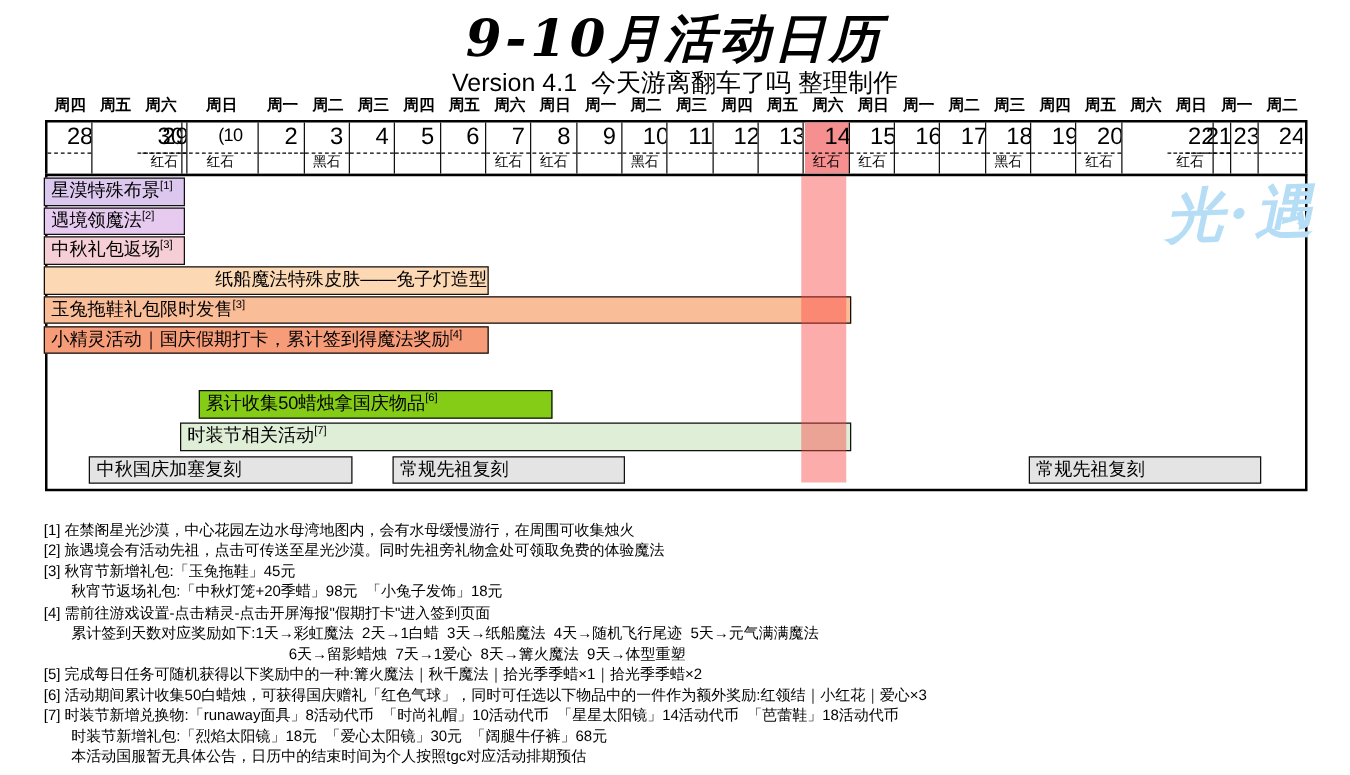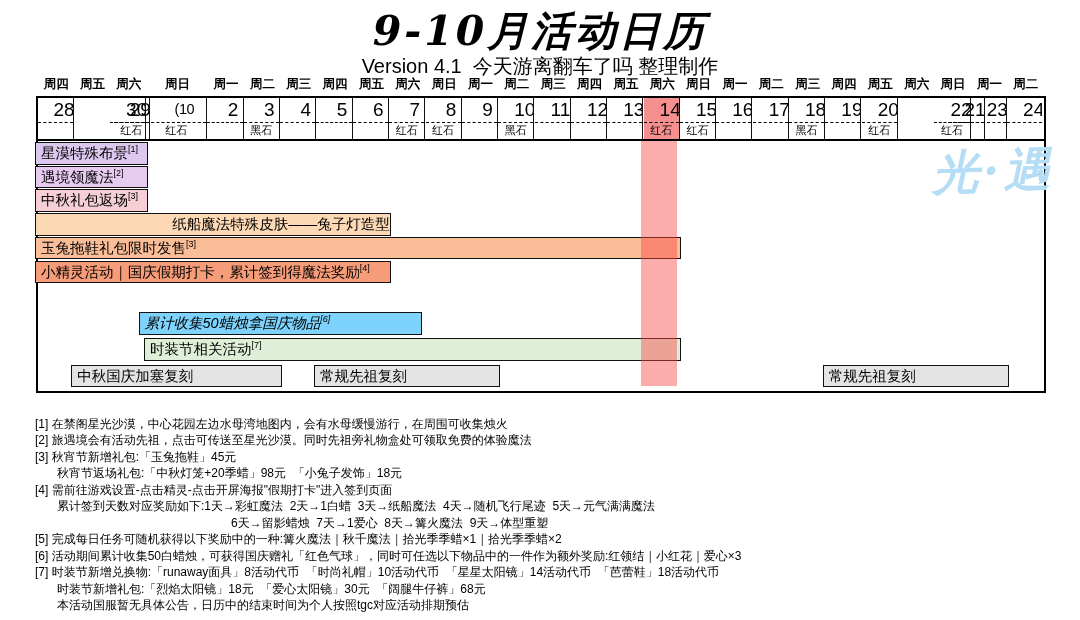--- a/index.html
+++ b/index.html
@@ -211,21 +211,21 @@
     </div>
   </div>
 
 <div class="chart" id="chart">
     <div class="bar" style="left: -2.5px; width: 105.9px; top: 1px; height: 20.7px; background: rgb(220, 199, 238);"><span>星漠特殊布景</span><sup>[1]</sup></div>
     <div class="bar" style="left: -2.5px; width: 105.9px; top: 24.7px; height: 20.7px; background: rgb(231, 202, 240);"><span>遇境领魔法</span><sup>[2]</sup></div>
     <div class="bar" style="left: -2.5px; width: 105.9px; top: 48.4px; height: 20.7px; background: rgb(245, 206, 214);"><span>中秋礼包返场</span><sup>[3]</sup></div>
     <div class="bar" style="left: -2.5px; width: 348.65px; top: 72.1px; height: 20.7px; background: rgb(252, 216, 180); text-align: right;"><span>纸船魔法特殊皮肤——兔子灯造型</span></div>
     <div class="bar" style="left: -2.5px; width: 639.45px; top: 95.8px; height: 20.7px; background: rgb(249, 189, 152);"><span>玉兔拖鞋礼包限时发售</span><sup>[3]</sup></div>
     <div class="bar" style="left: -2.5px; width: 348.65px; top: 119.5px; height: 20.7px; background: rgb(246, 156, 121);"><span>小精灵活动｜国庆假期打卡，累计签到得魔法奖励</span><sup>[4]</sup></div>
-    <div class="bar" style="left: 101px; width: 276.1px; top: 171.2px; height: 20.7px; background: #7dd3fc; font-style: italic;"><span>累计收集50蜡烛拿国庆物品</span><sup>[6]</sup></div>
+    <div class="bar" style="left: 121px; width: 276.1px; top: 171.2px; height: 20.7px; background: #84cc16;"><span>累计收集50蜡烛拿国庆物品</span><sup>[6]</sup></div>
     <div class="bar" style="left: 106.4px; width: 530.55px; top: 197px; height: 20.7px; background: rgb(223, 238, 214);"><span>时装节相关活动</span><sup>[7]</sup></div>
     <div class="bar" style="left: 33.8px; width: 203.3px; top: 223.5px; height: 20.7px; background: rgb(228, 228, 228);"><span>中秋国庆加塞复刻</span></div>
     <div class="bar" style="left: 276.45px; width: 178.75px; top: 223.5px; height: 20.7px; background: rgb(228, 228, 228);"><span>常规先祖复刻</span></div>
     <div class="bar" style="left: 785.35px; width: 178.75px; top: 223.5px; height: 20.7px; background: rgb(228, 228, 228);"><span>常规先祖复刻</span></div>
     <div class="overlay" style="left: 603.6px; width: 36.35px; background: rgba(250, 72, 72, 0.45);"></div>
   </div>
 
 <div class="watermark">光·遇</div>
 
 <div class="footnotes" id="footnotes">

